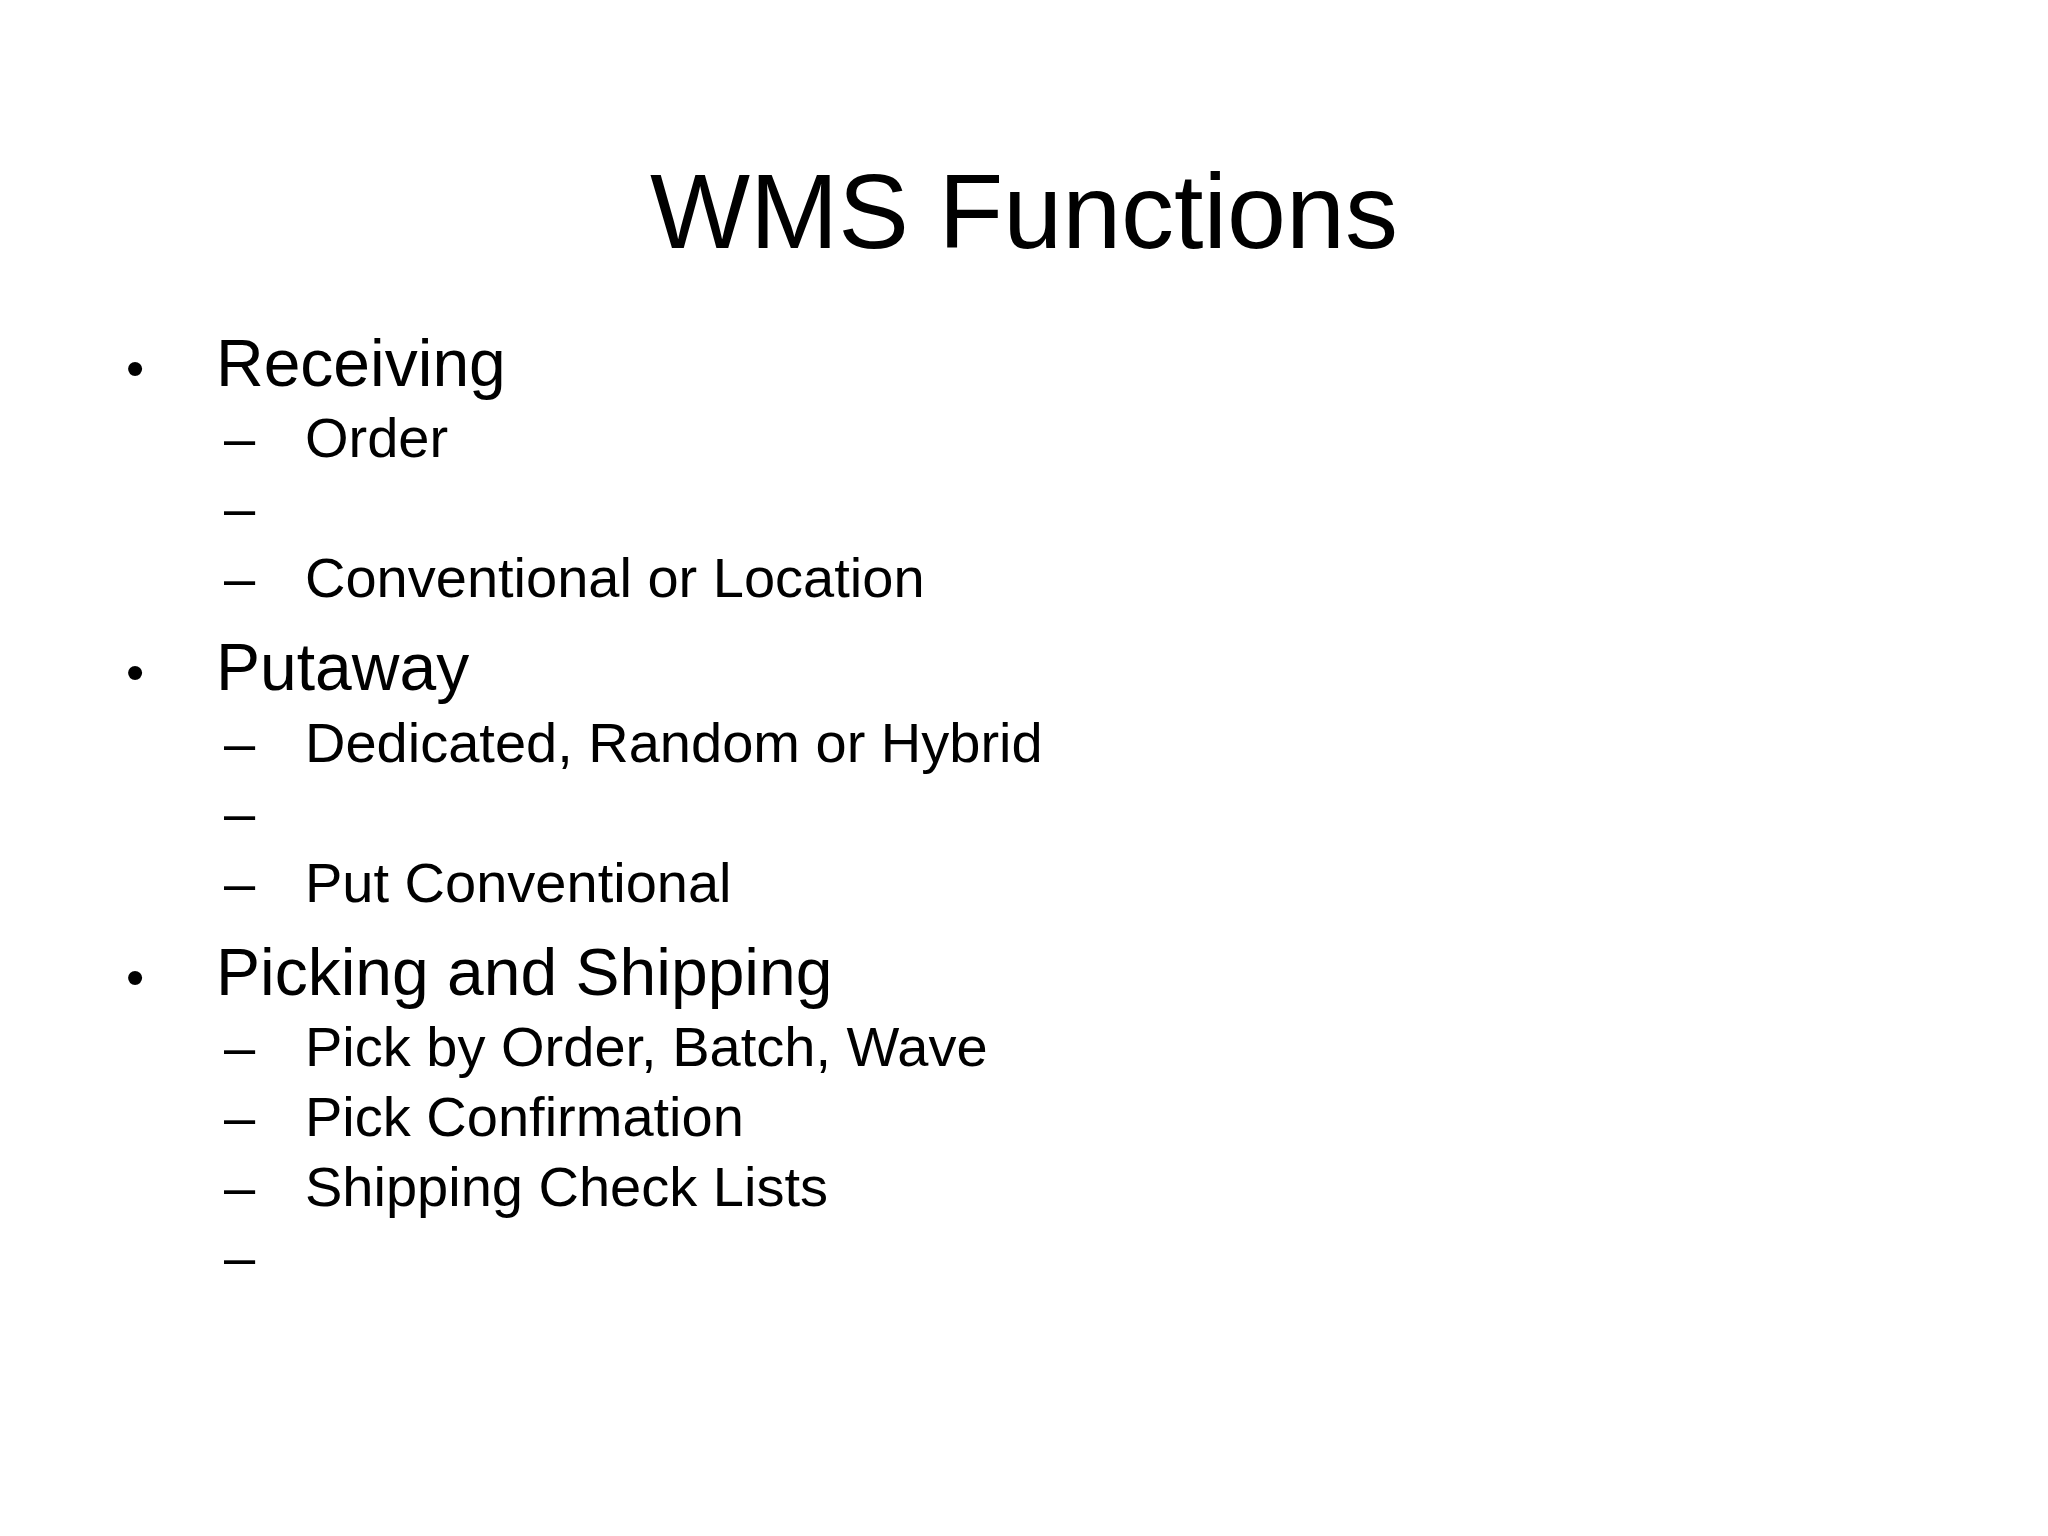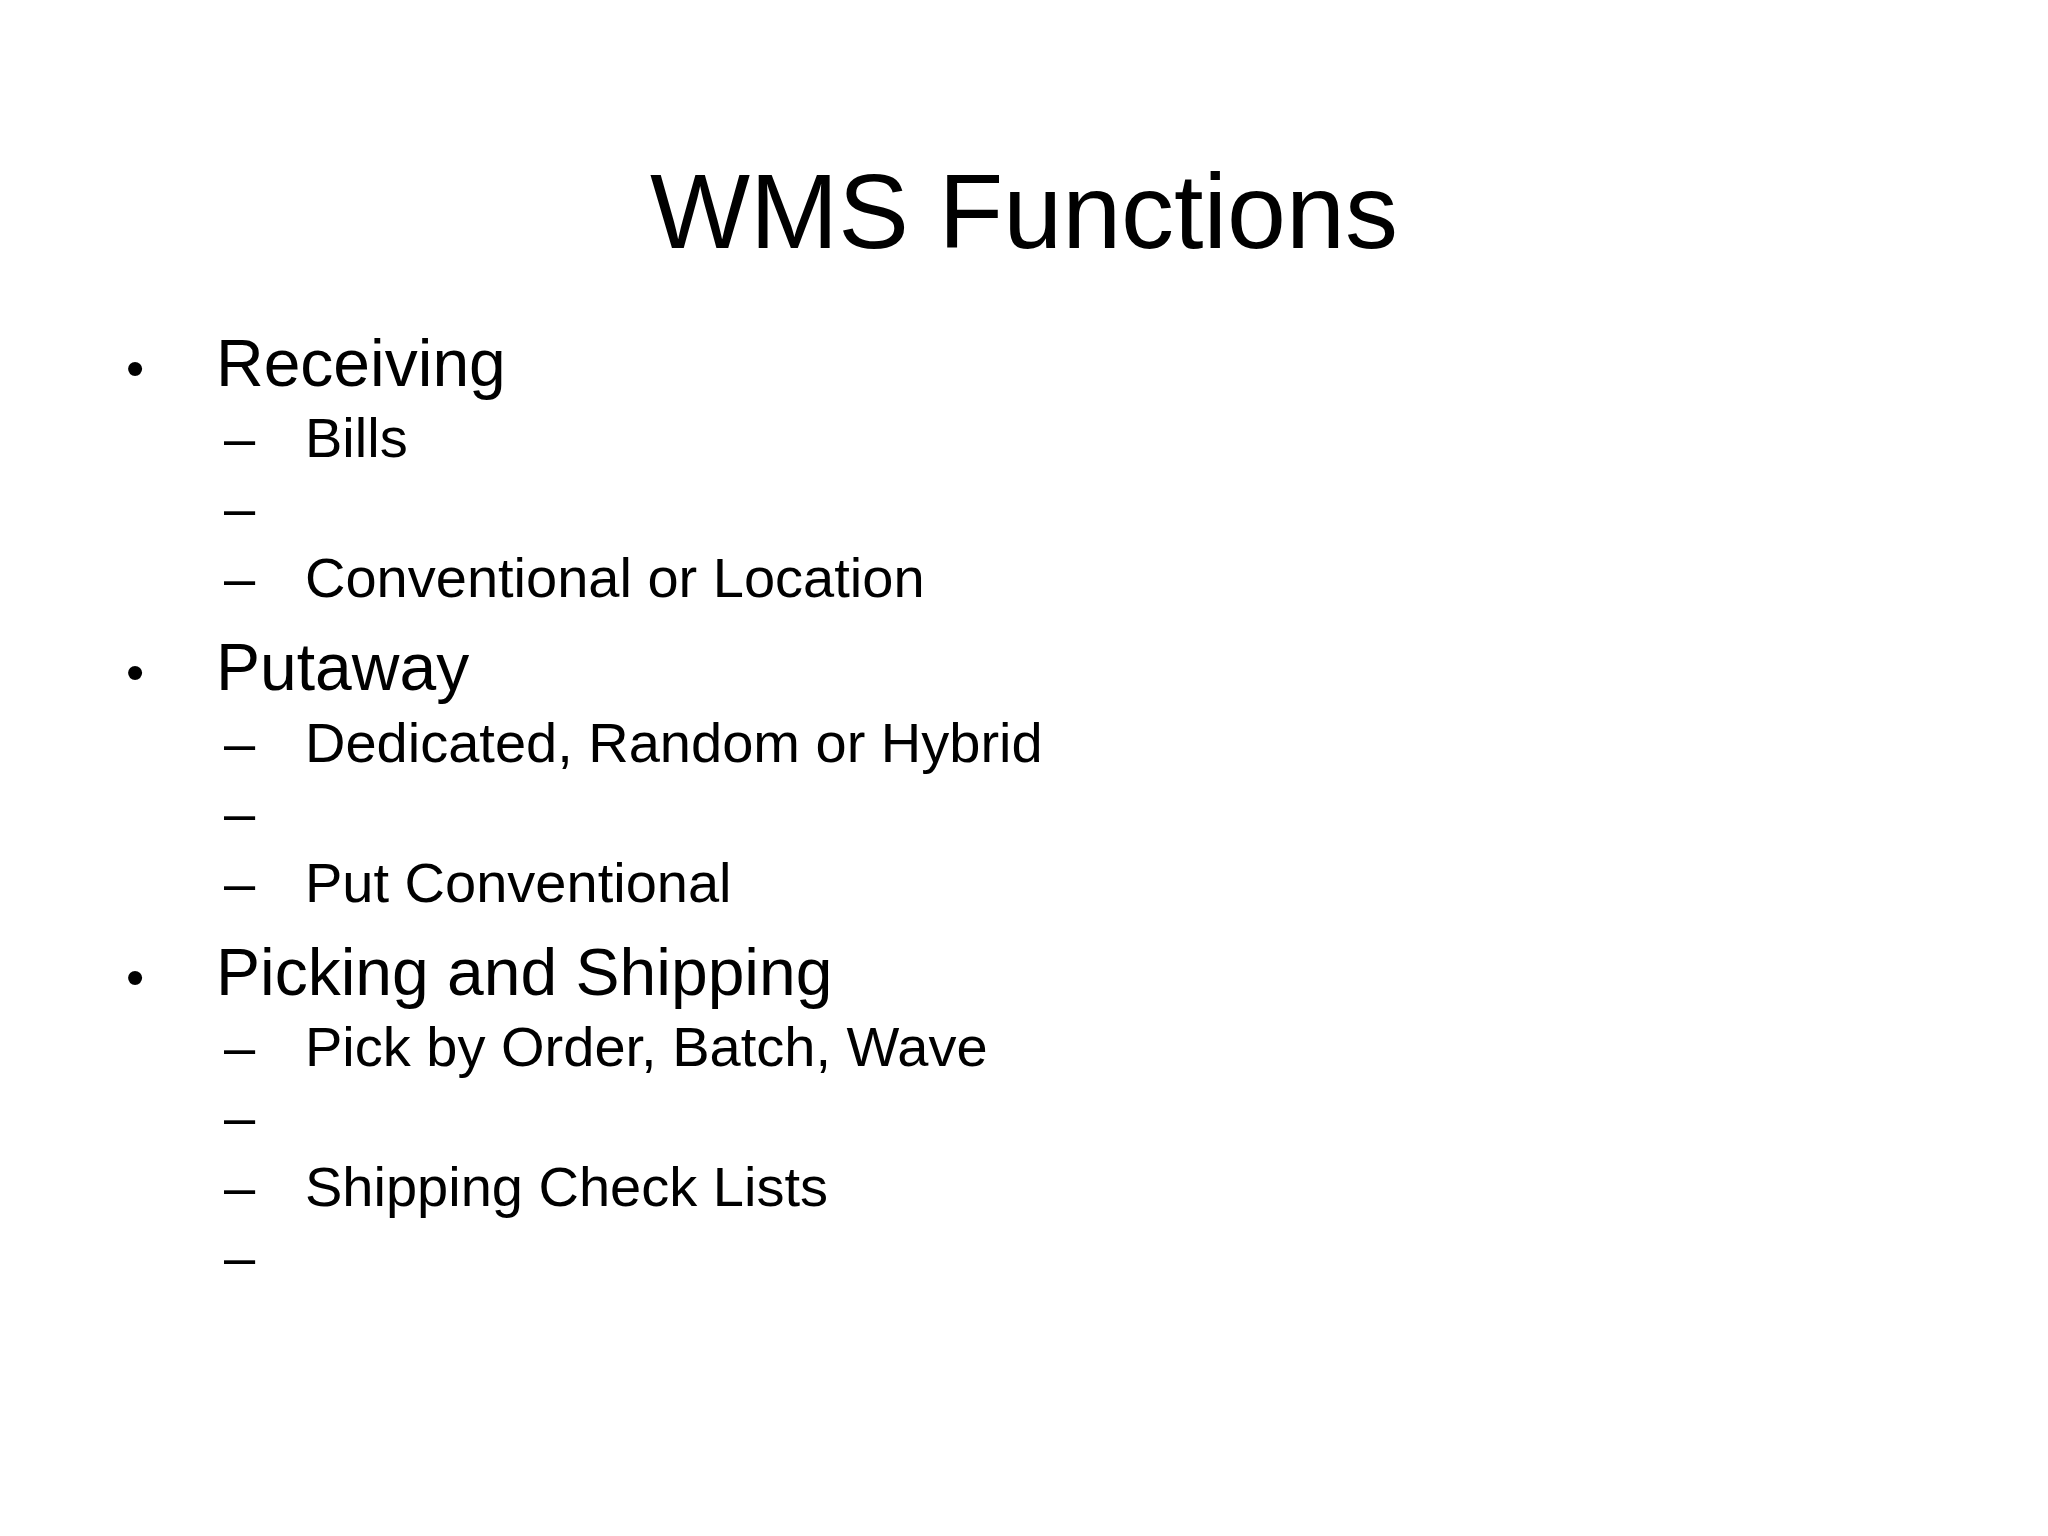--- a/index.html
+++ b/index.html
@@ -58,21 +58,21 @@
   <h1 class="title">WMS Functions</h1>
 
   <div class="list">
 
     <div class="row l1">
       <span class="marker">•</span>
       <span class="text">Receiving</span>
     </div>
     <div class="row l2">
       <span class="marker">–</span>
-      <span class="text">Bills</span>
+      <span class="text">Order</span>
     </div>
     <div class="row l2">
       <span class="marker">–</span>
     </div>
     <div class="row l2">
       <span class="marker">–</span>
       <span class="text">Conventional or Location</span>
     </div>
 
     <div class="row l1">
@@ -94,20 +94,21 @@
     <div class="row l1">
       <span class="marker">•</span>
       <span class="text">Picking and Shipping</span>
     </div>
     <div class="row l2">
       <span class="marker">–</span>
       <span class="text">Pick by Order, Batch, Wave</span>
     </div>
     <div class="row l2">
       <span class="marker">–</span>
+      <span class="text">Pick Confirmation</span>
     </div>
     <div class="row l2">
       <span class="marker">–</span>
       <span class="text">Shipping Check Lists</span>
     </div>
     <div class="row l2">
       <span class="marker">–</span>
     </div>
 
   </div>

